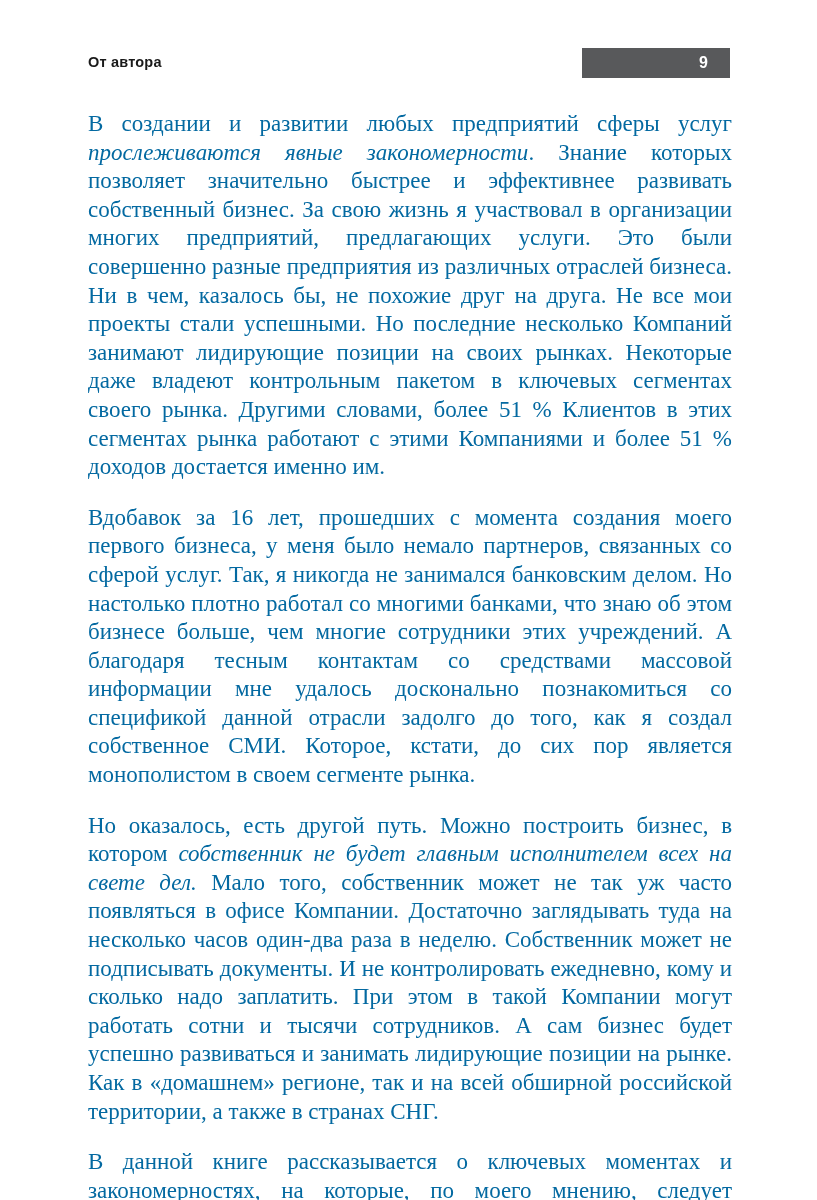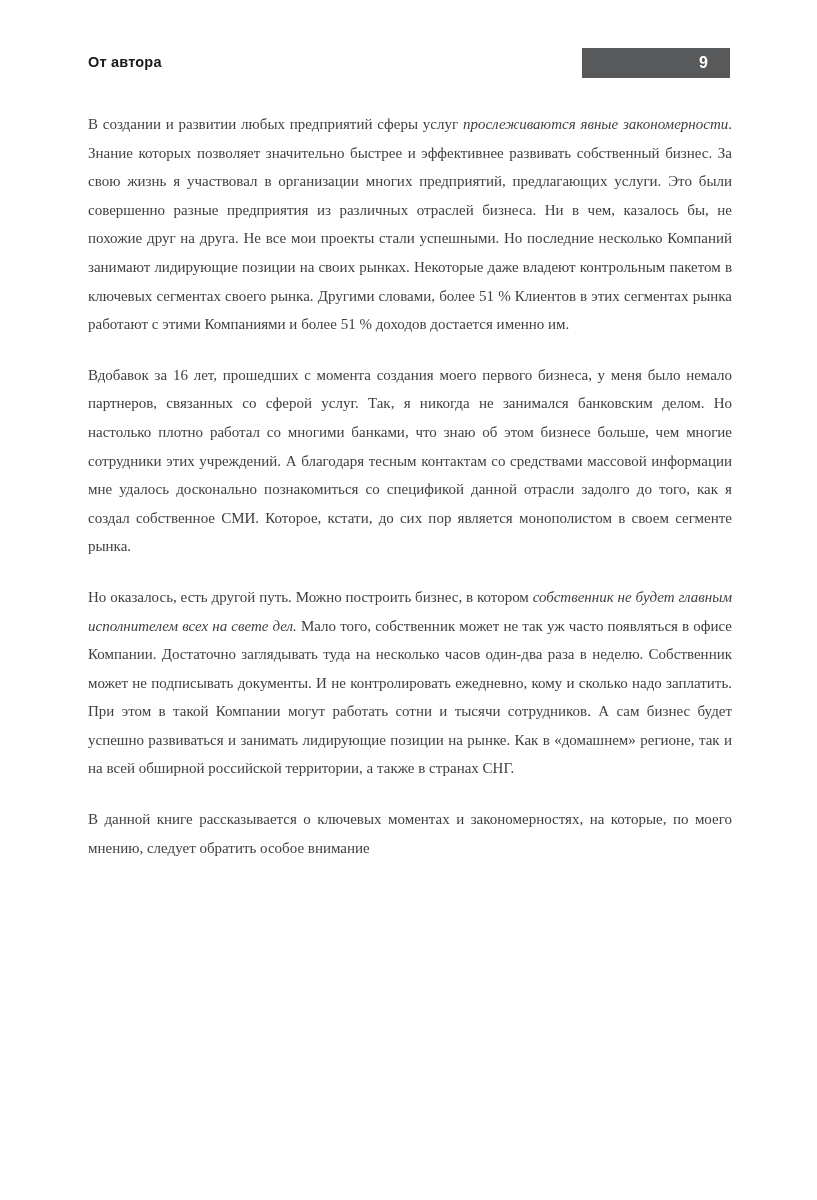--- a/index.html
+++ b/index.html
@@ -59,26 +59,26 @@
     line-height: 20px;
   }
   .content {
     position: absolute;
     left: 88px;
     top: 110px;
     width: 644px;
   }
   p.para {
     margin: 0 0 22px 0;
-    font-size: 15px;
+    font-size: 23px;
     line-height: 28.6px;
     text-align: justify;
     text-justify: inter-word;
     hyphens: manual;
-    color: #404040;
+    color: #0369a1;
   }
   p.para:last-child {
     margin-bottom: 0;
   }
   .it {
     font-style: italic;
   }
 </style>
 </head>
 <body>

